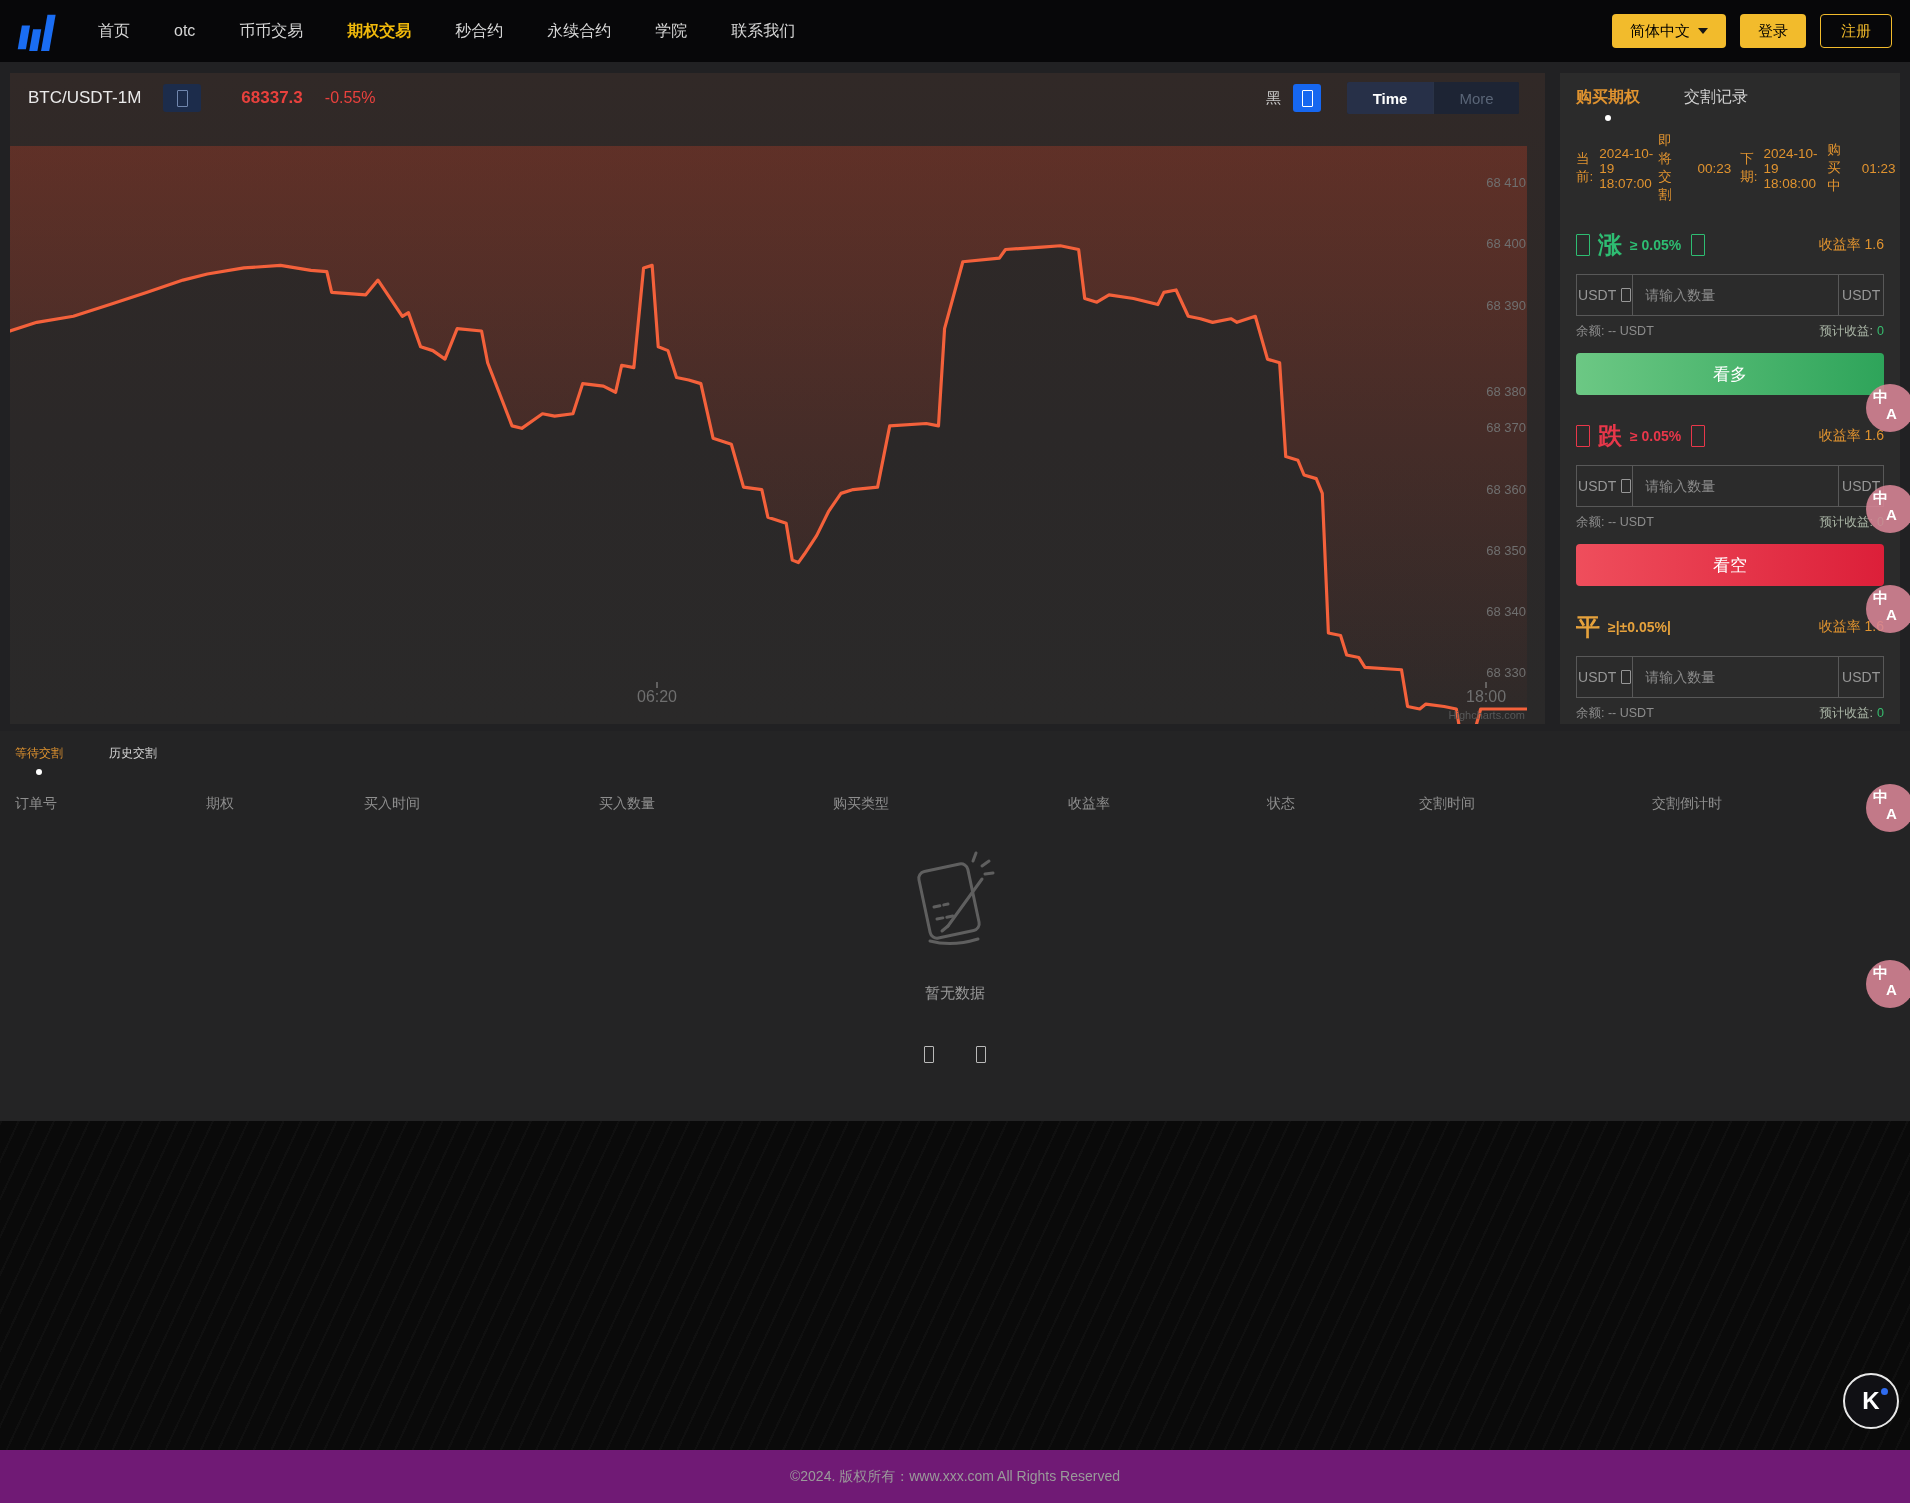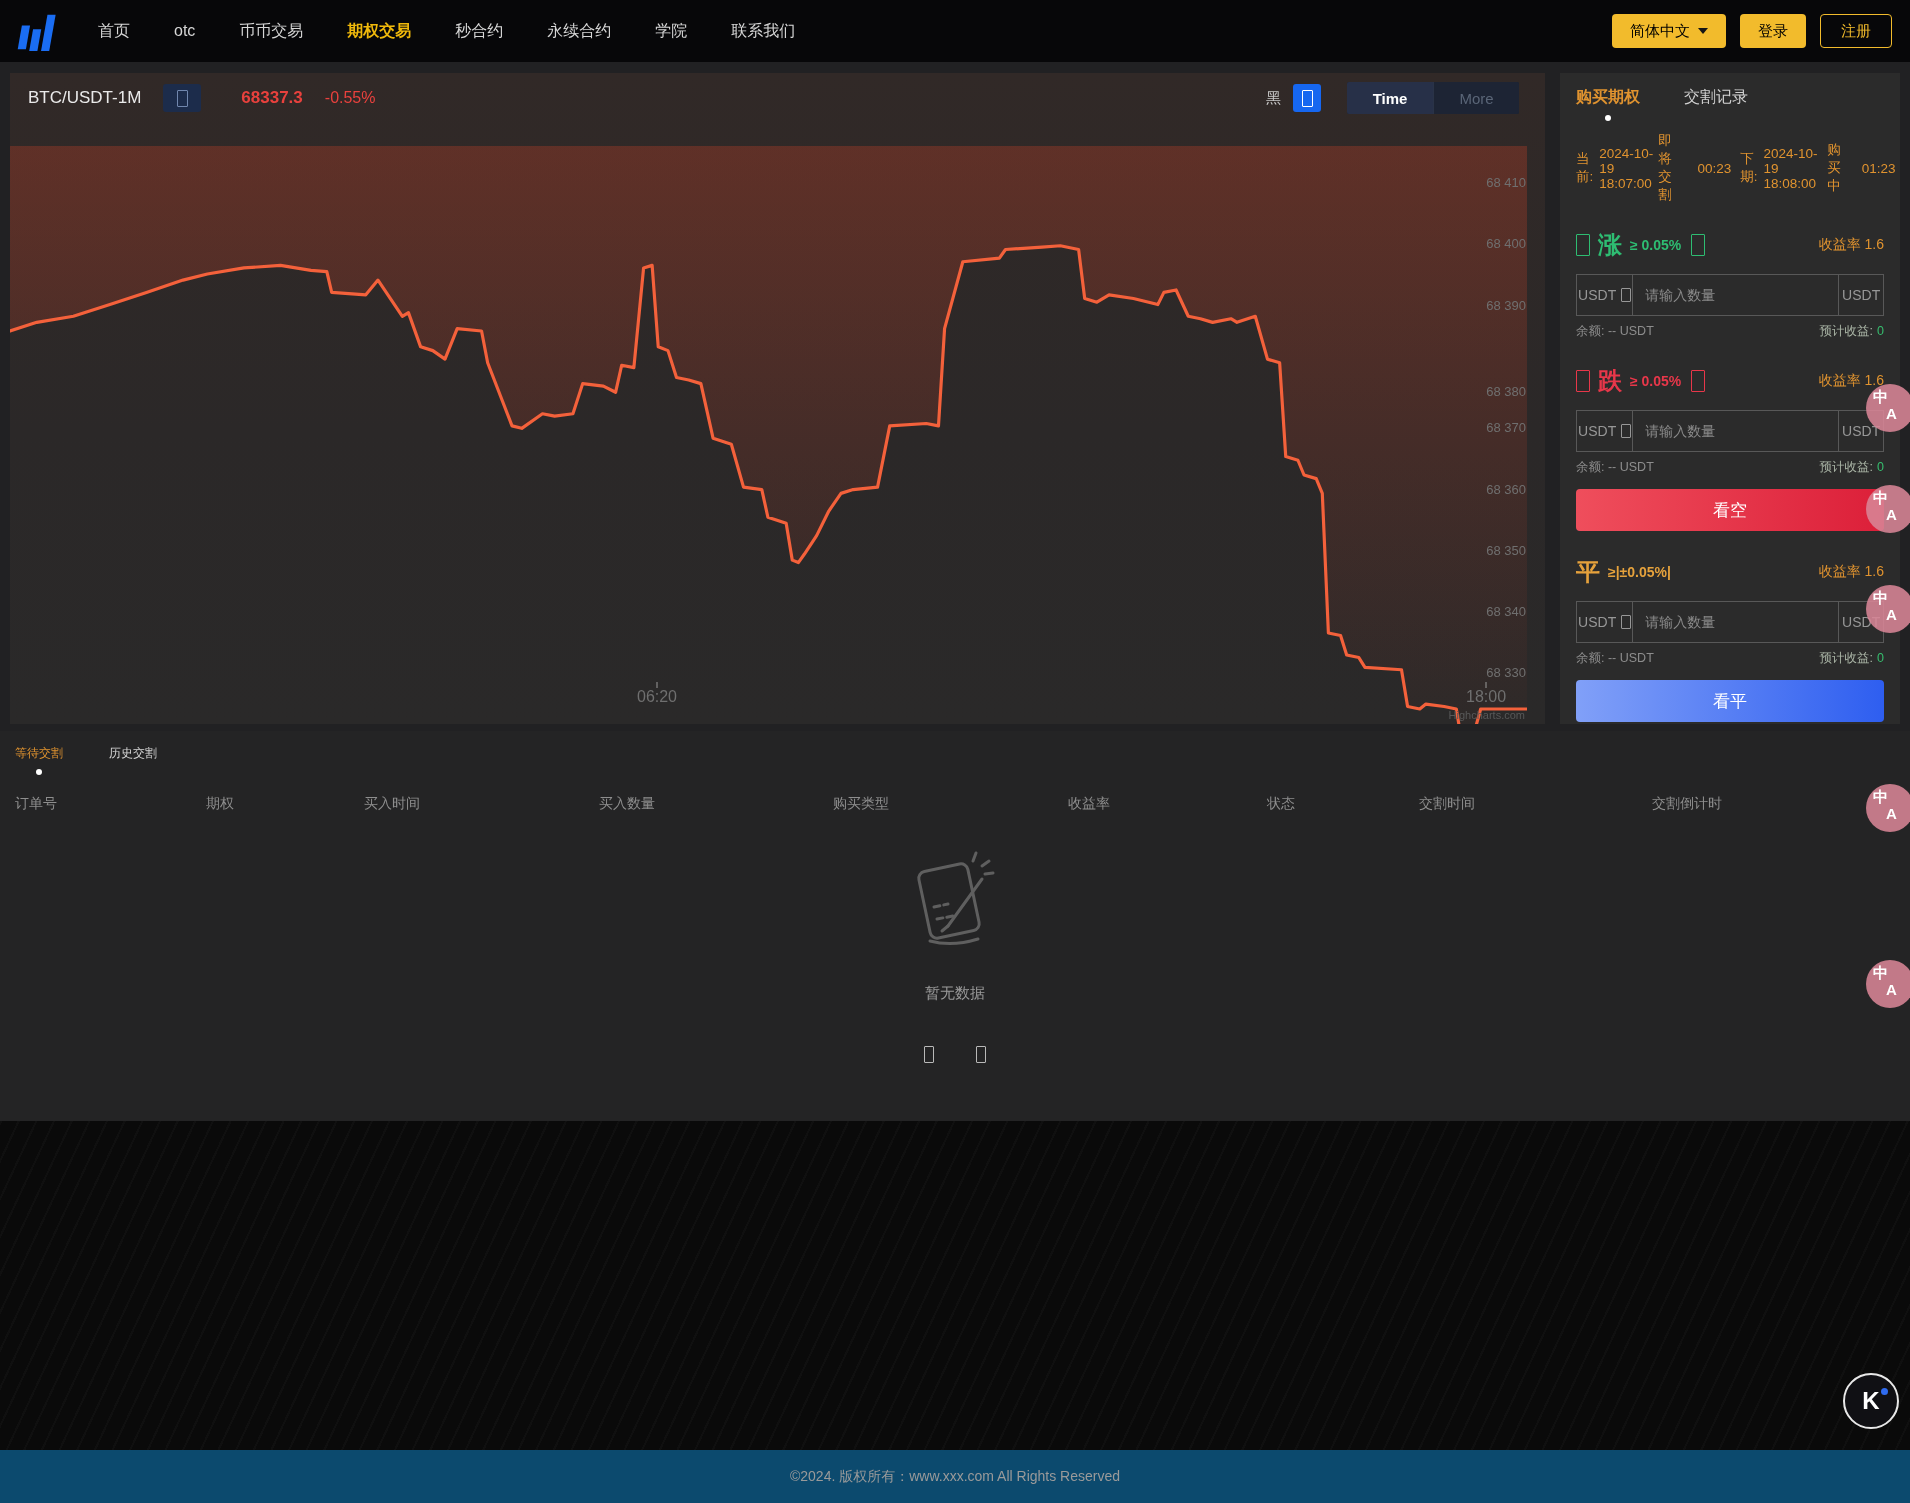--- a/index.html
+++ b/index.html
@@ -100,21 +100,21 @@
        display:flex;align-items:center;justify-content:center;}
   
   .footer{position:absolute;left:0;top:1121px;width:1910px;height:329px;background:#0a0a0a;
        background-image:repeating-linear-gradient(115deg,rgba(255,255,255,0.022) 0 2px,transparent 2px 16px);}
   .chat-widget{position:absolute;left:1843px;top:1373px;width:56px;height:56px;border-radius:50%;
        background:#101014;border:2px solid #e8e8e8;box-sizing:border-box;cursor:pointer;
        display:flex;align-items:center;justify-content:center;}
   .chat-k{color:#fff;font-weight:bold;font-size:24px;position:relative;}
   .chat-k i{position:absolute;right:-8px;top:1px;width:7px;height:7px;border-radius:50%;
        background:#2f6bf0;}
-  .copyright{position:absolute;left:0;top:1450px;width:1910px;height:53px;background:#0c4a6e;
+  .copyright{position:absolute;left:0;top:1450px;width:1910px;height:53px;background:#701a75;
        display:flex;align-items:center;justify-content:center;font-size:14px;color:#9a9a9a;}
   
   .tr-badge{position:absolute;left:1866px;width:48px;height:48px;border-radius:50%;
        background:rgba(216,133,150,0.88);z-index:9;cursor:pointer;color:#fff;overflow:hidden;}
   .tr-badge span{position:absolute;font-weight:bold;}
   .tr-badge .zh{left:7px;top:4px;font-size:15px;}
   .tr-badge .en{left:20px;top:21px;font-size:15px;}
 </style>
 </head>
 <body>
@@ -245,20 +245,21 @@
       </span>
       <input class="qty-input" placeholder="请输入数量" style="">
       <span class="cur-suffix">USDT</span>
     </div>
     <div class="meta-row">
       <span>余额: -- USDT</span>
       <span class="profit">
         <span>预计收益:</span><b>0</b>
       </span>
     </div>
+    <button class="trade-btn">看多</button>
   </div>
 
   <div class="section fall">
     <div class="sec-head">
       <span class="sec-title">
         <span class="tofu big"></span>
         <span>跌</span>
       </span>
       <span class="sec-cond">≥ 0.05%</span>
       <span class="tofu big" style="color:#e8374a"></span>

